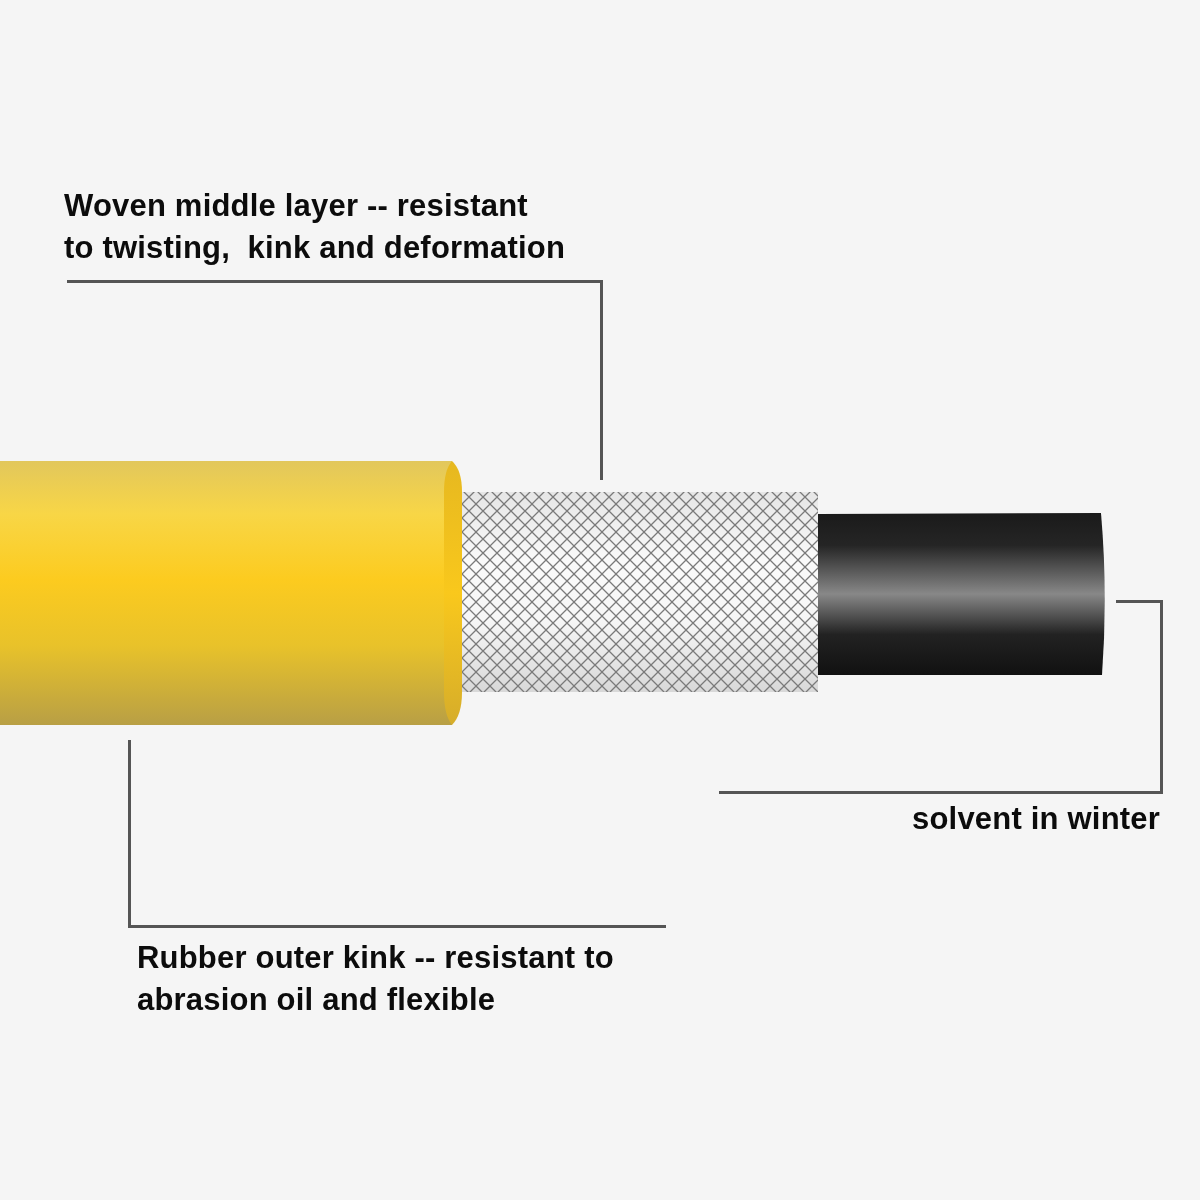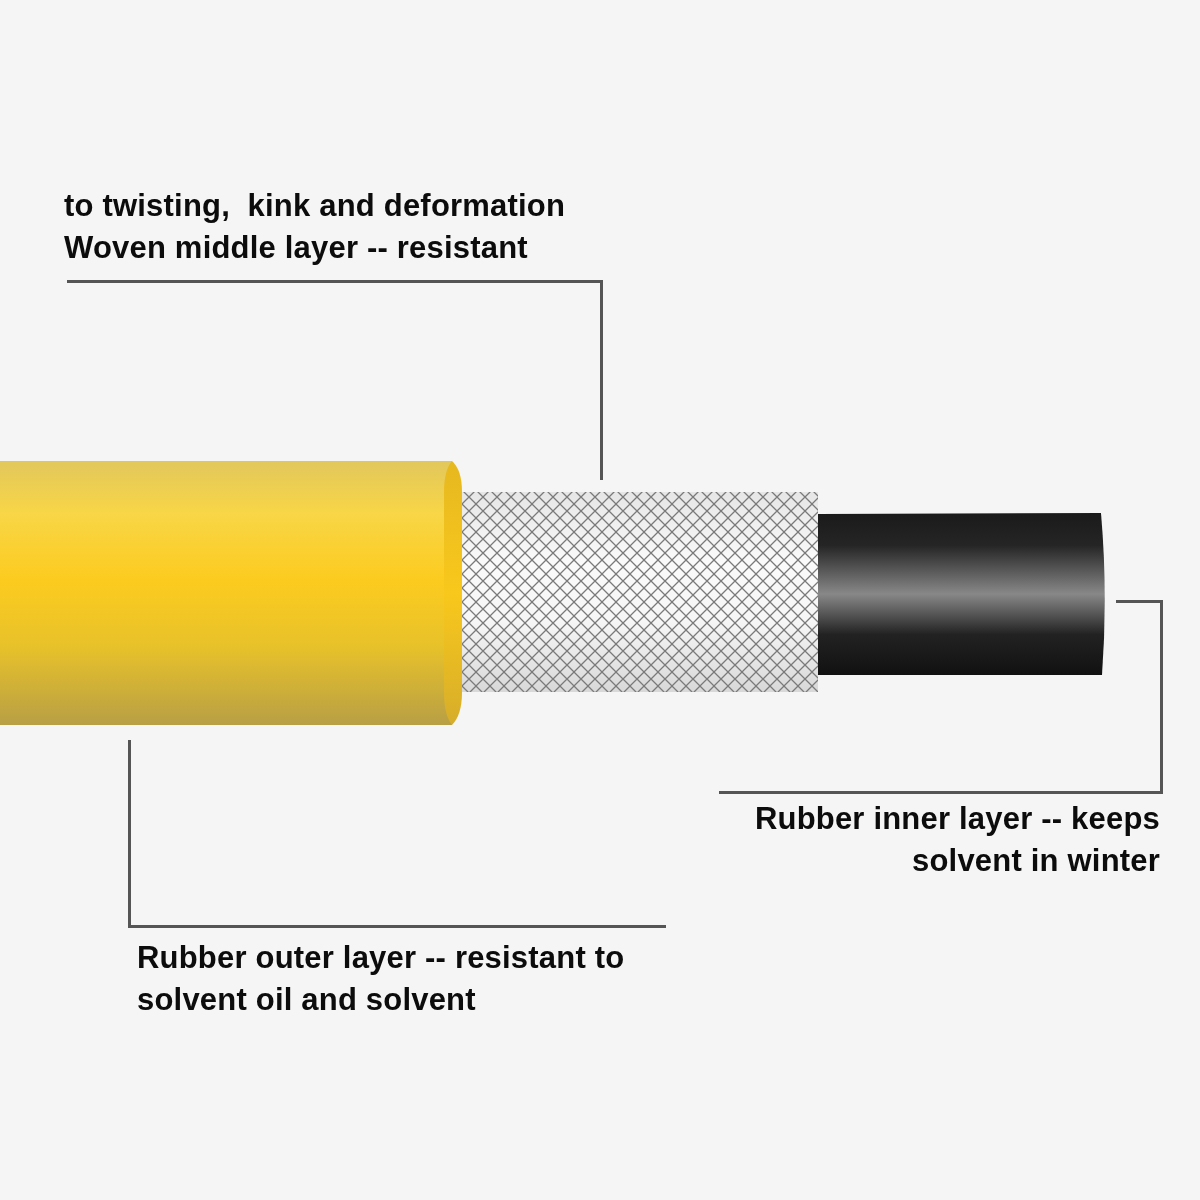--- a/index.html
+++ b/index.html
@@ -69,25 +69,24 @@
 <div class="line" style="left:600px;top:280px;width:3px;height:200px;"></div>
 
 <div class="line" style="left:1116px;top:600px;width:47px;height:3px;"></div>
 <div class="line" style="left:1160px;top:600px;width:3px;height:194px;"></div>
 <div class="line" style="left:719px;top:791px;width:444px;height:3px;"></div>
 
 <div class="line" style="left:128px;top:740px;width:3px;height:188px;"></div>
 <div class="line" style="left:128px;top:925px;width:538px;height:3px;"></div>
 
 <div class="label" style="left:64px;top:185px;">
+  <div>Woven middle layer -- resistant</div>
   <div style="white-space:pre;">to twisting,  kink and deformation</div>
-  <div>Woven middle layer -- resistant</div>
 </div>
 
 <div class="label" style="right:40px;top:798px;text-align:right;">
-  <div>Rubber inner layer -- keeps</div>
   <div>solvent in winter</div>
 </div>
 
 <div class="label" style="left:137px;top:937px;">
-  <div>Rubber outer layer -- resistant to</div>
-  <div>solvent oil and solvent</div>
+  <div>Rubber outer kink -- resistant to</div>
+  <div>abrasion oil and flexible</div>
 </div>
 
 </body></html>

